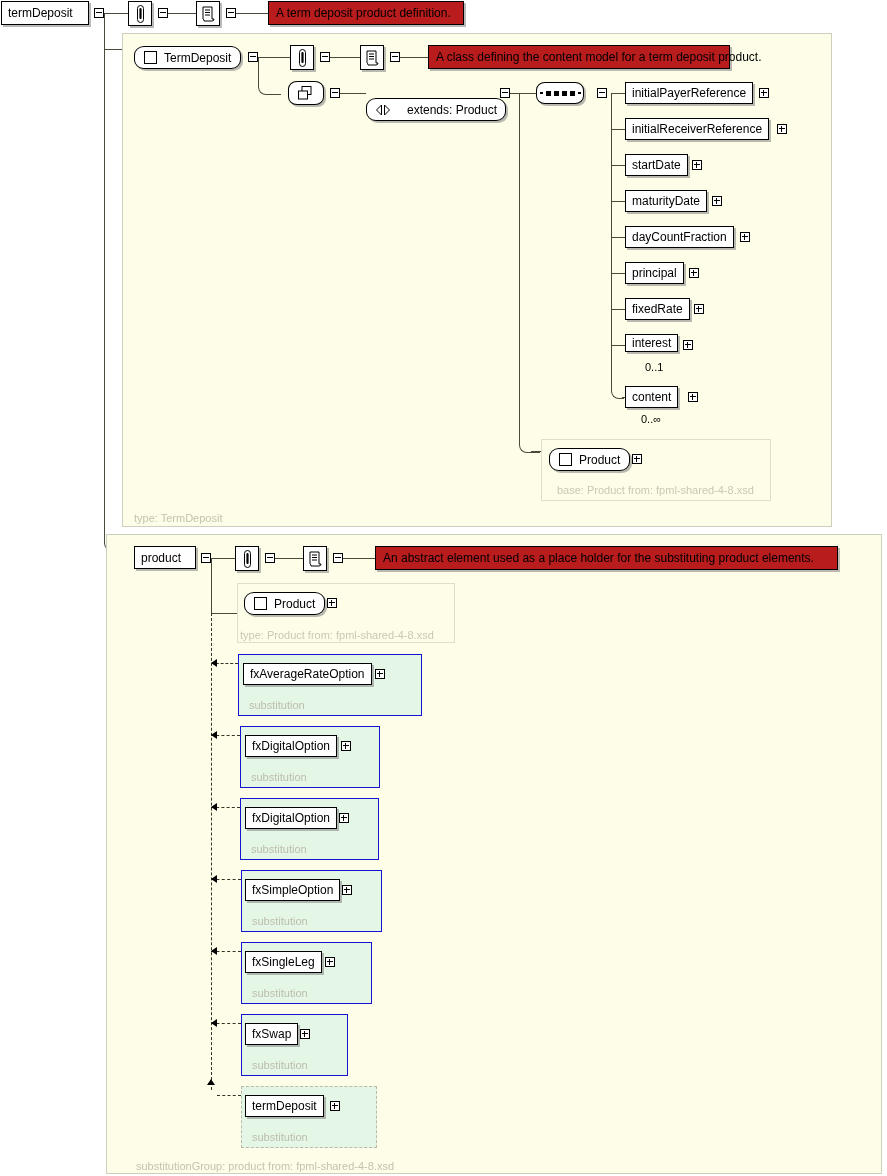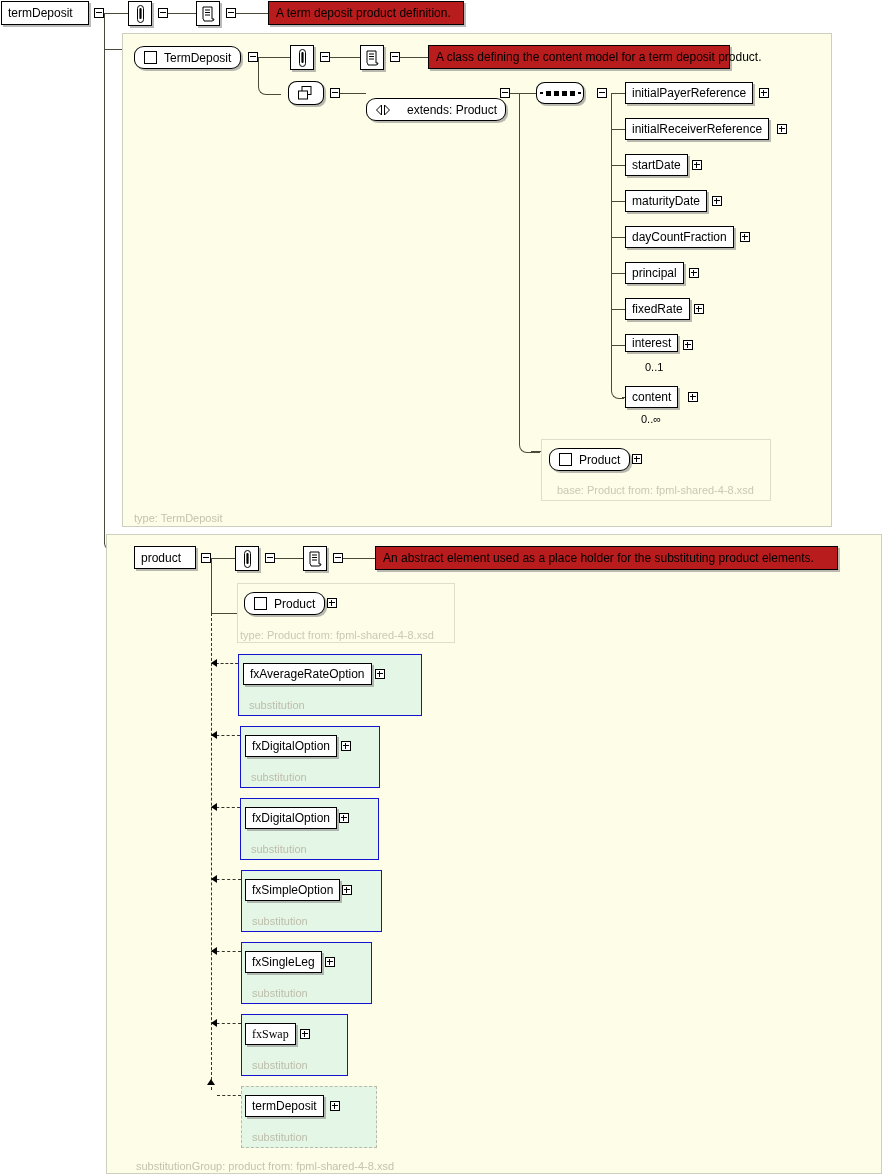--- a/index.html
+++ b/index.html
@@ -397,21 +397,21 @@
 <div class="ebox" style="left:245px;top:951px;height:22px;">
   <span>fxSingleLeg</span>
 </div>
 <div class="tog plus" style="left:325px;top:957px;"></div>
 
 <div class="dashh" style="left:211px;top:1023px;width:30px;"></div>
 <div class="arrowL" style="left:211px;top:1019px;"></div>
 <div class="subcard" style="left:241px;top:1014px;width:107px;height:62px;">
   <div class="sublabel">substitution</div>
 </div>
-<div class="ebox" style="left:245px;top:1023px;height:22px;font-family:Liberation Serif, serif;">
+<div class="ebox" style="left:245px;top:1023px;height:22px;">
   <span>fxSwap</span>
 </div>
 <div class="tog plus" style="left:300px;top:1029px;"></div>
 
 <div class="dashh" style="left:217px;top:1095px;width:24px;"></div>
 <div class="subcard dashed" style="left:241px;top:1086px;width:136px;height:62px;">
   <div class="sublabel">substitution</div>
 </div>
 <div class="ebox" style="left:245px;top:1095px;height:22px;">
   <span>termDeposit</span>

